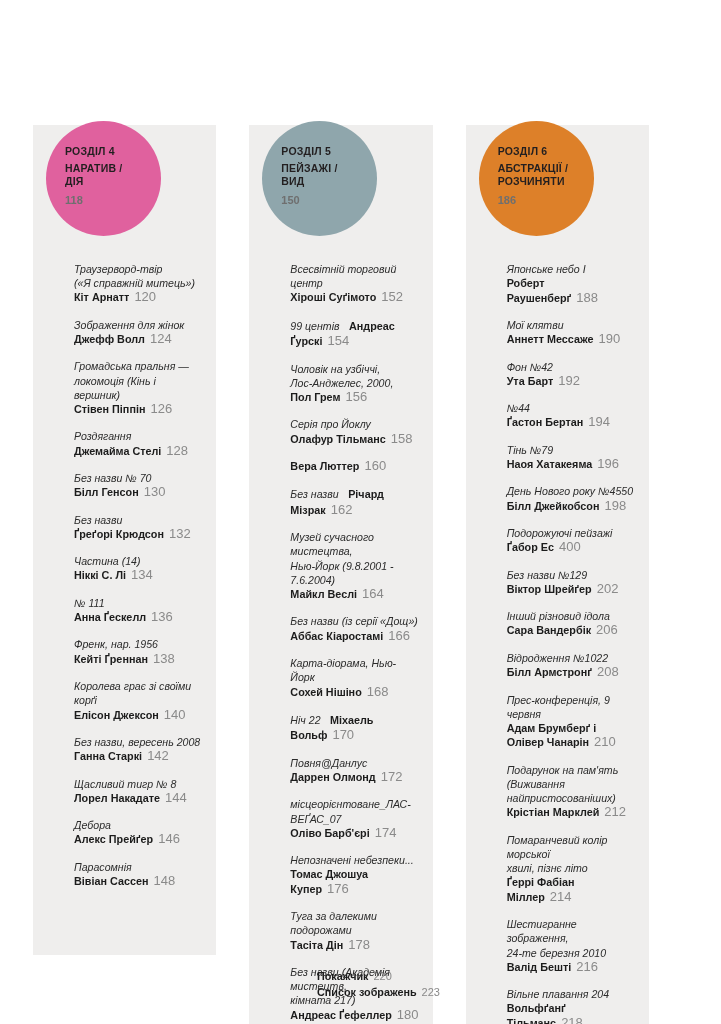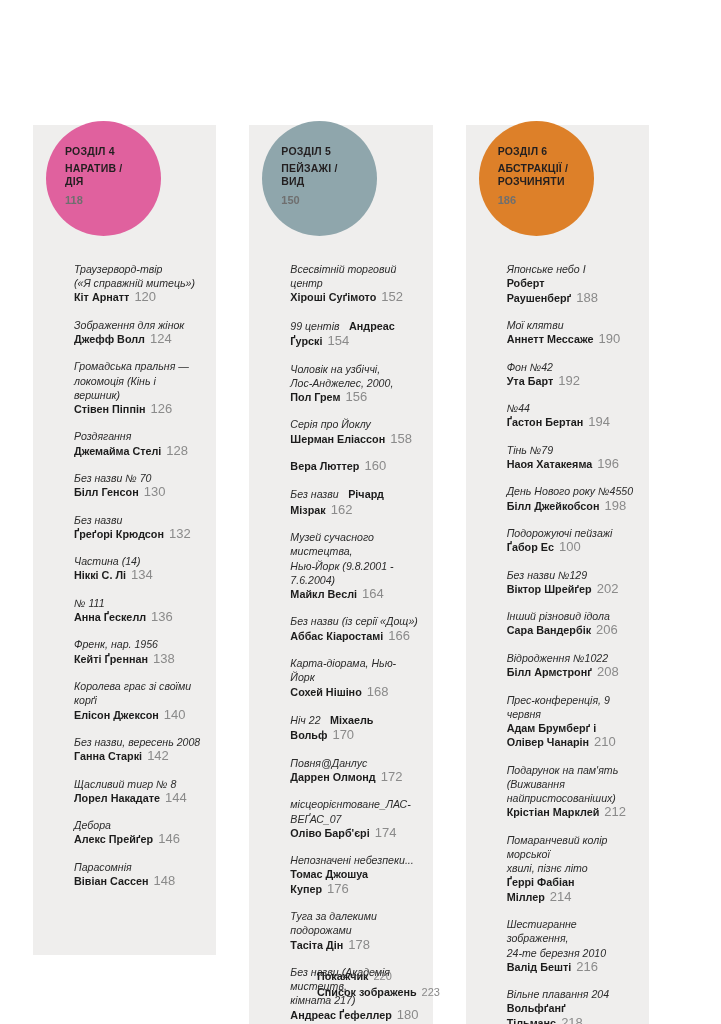--- a/index.html
+++ b/index.html
@@ -250,21 +250,21 @@
             <span class="entry-title">99 центів</span>
             <span class="entry-line"><span class="entry-artist">Андреас Ґурскі</span><span class="entry-page">154</span></span>
           </div>
           <div class="entry">
             <span class="entry-title">Чоловік на узбіччі,
 Лос-Анджелес, 2000,</span>
             <span class="entry-line"><span class="entry-artist">Пол Грем</span><span class="entry-page">156</span></span>
           </div>
           <div class="entry">
             <span class="entry-title">Серія про Йоклу</span>
-            <span class="entry-line"><span class="entry-artist">Шерман Еліассон</span><span class="entry-page">158</span></span>
+            <span class="entry-line"><span class="entry-artist">Олафур Тільманс</span><span class="entry-page">158</span></span>
           </div>
           <div class="entry">
             <span class="entry-line"><span class="entry-artist">Вера Люттер</span><span class="entry-page">160</span></span>
           </div>
           <div class="entry inline">
             <span class="entry-title">Без назви</span>
             <span class="entry-line"><span class="entry-artist">Річард Мізрак</span><span class="entry-page">162</span></span>
           </div>
           <div class="entry">
             <span class="entry-title">Музей сучасного мистецтва,
@@ -346,21 +346,21 @@
           <div class="entry">
             <span class="entry-title">Тінь №79</span>
             <span class="entry-line"><span class="entry-artist">Наоя Хатакеяма</span><span class="entry-page">196</span></span>
           </div>
           <div class="entry">
             <span class="entry-title">День Нового року №4550</span>
             <span class="entry-line"><span class="entry-artist">Білл Джейкобсон</span><span class="entry-page">198</span></span>
           </div>
           <div class="entry">
             <span class="entry-title">Подорожуючі пейзажі</span>
-            <span class="entry-line"><span class="entry-artist">Ґабор Ес</span><span class="entry-page">100</span></span>
+            <span class="entry-line"><span class="entry-artist">Ґабор Ес</span><span class="entry-page">400</span></span>
           </div>
           <div class="entry">
             <span class="entry-title">Без назви №129</span>
             <span class="entry-line"><span class="entry-artist">Віктор Шрейґер</span><span class="entry-page">202</span></span>
           </div>
           <div class="entry">
             <span class="entry-title">Інший різновид ідола</span>
             <span class="entry-line"><span class="entry-artist">Сара Вандербік</span><span class="entry-page">206</span></span>
           </div>
           <div class="entry">

